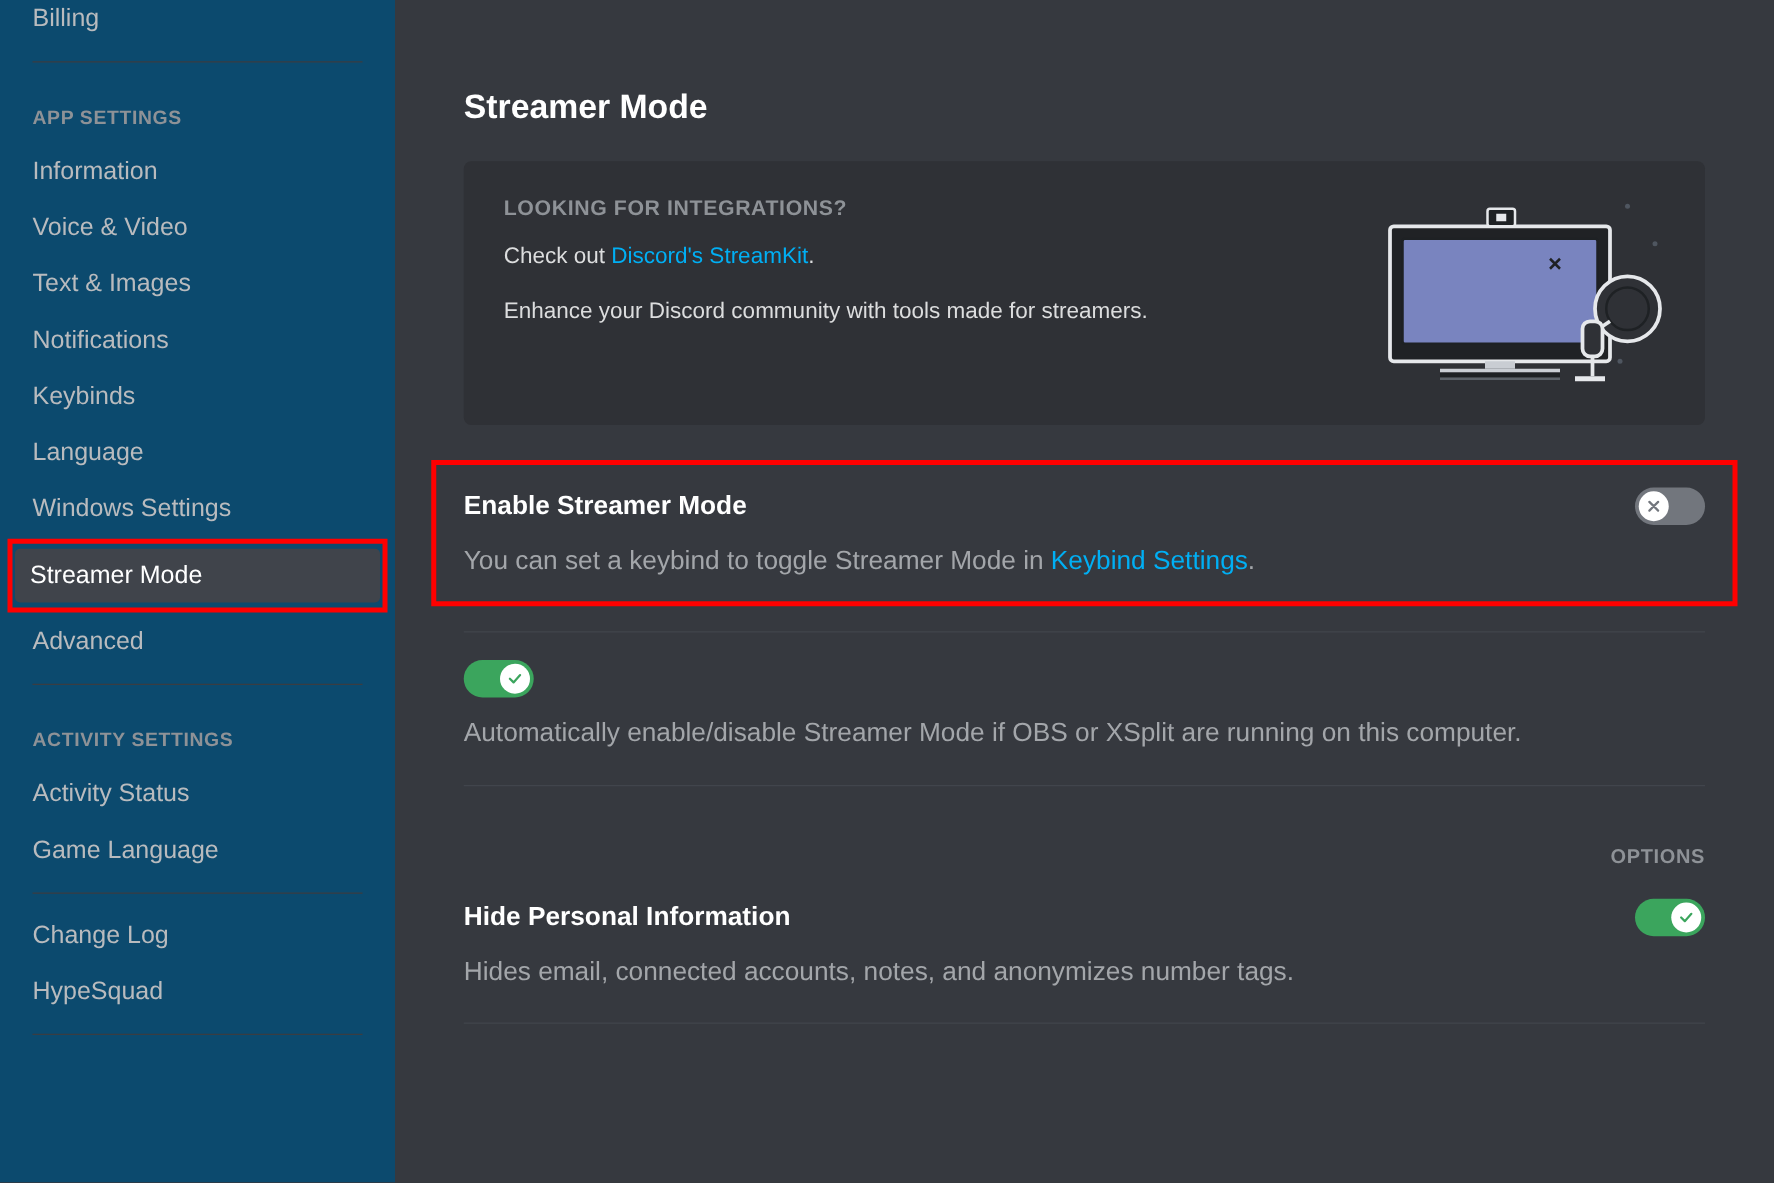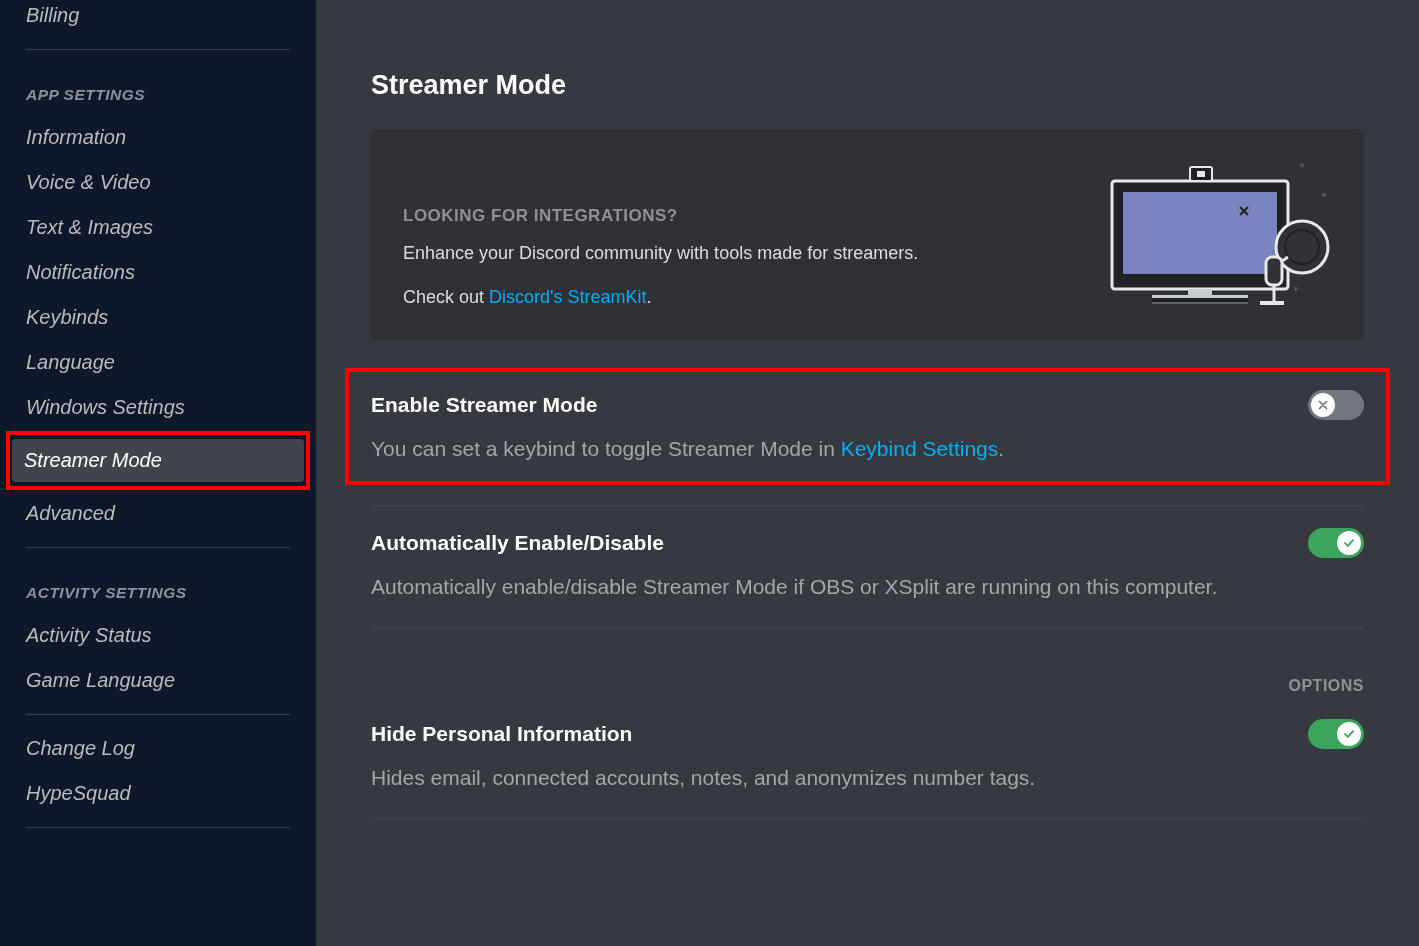--- a/index.html
+++ b/index.html
@@ -8,24 +8,23 @@
     font-family: -apple-system, BlinkMacSystemFont, "Segoe UI", Helvetica, Arial, sans-serif;
     background: #36393f;
     color: #dcddde;
     display: flex;
     width: 1419px;
     height: 946px;
     overflow: hidden;
   }
   .sidebar {
     width: 316px;
-    background: #0f172a;
+    background: #0c4a6e;
     padding: 0 14px;
     overflow-y: auto;
-    font-style: italic;
   }
   .side-item {
     padding: 10px 12px;
     margin: 2px 0;
     border-radius: 4px;
     color: #b9bbbe;
     font-size: 20px;
     cursor: pointer;
   }
   .side-item.selected {
@@ -59,21 +58,21 @@
     color: #ffffff;
     font-size: 27px;
     font-weight: 700;
     margin-bottom: 28px;
   }
   .banner {
     background: #2f3136;
     border-radius: 6px;
     padding: 28px 32px;
     display: flex;
-    align-items: flex-end;
+    align-items: flex-start;
     gap: 20px;
     margin-bottom: 28px;
   }
   .banner-text { flex: 1; }
   .banner-title {
     color: #8e9297;
     font-size: 17px;
     font-weight: 700;
     letter-spacing: 0.5px;
     margin-bottom: 14px;
@@ -184,24 +183,24 @@
 
   <div class="side-divider"></div>
 </div>
 
 <div class="main">
   <h1 class="page-title">Streamer Mode</h1>
 
   <div class="banner">
     <div class="banner-text">
       <div class="banner-title">LOOKING FOR INTEGRATIONS?</div>
-      <div class="banner-sub">Enhance your Discord community with tools made for streamers.</div>
       <div class="banner-sub">
         <span>Check out </span><span class="link">Discord's StreamKit</span><span>.</span>
       </div>
+      <div class="banner-sub">Enhance your Discord community with tools made for streamers.</div>
     </div>
     <div class="illus">
       <svg viewBox="0 0 240 155" width="240" height="155">
 
         <circle cx="210" cy="8" r="2" fill="#4f5660"></circle>
         <circle cx="232" cy="38" r="2" fill="#4f5660"></circle>
         <circle cx="204" cy="132" r="2" fill="#4f5660"></circle>
 
         <rect x="20" y="24" width="176" height="108" rx="3" fill="#202225" stroke="#e6e8eb" stroke-width="3"></rect>
         <rect x="30" y="34" width="156" height="84" rx="2" fill="#7984bf" stroke="#1e2124" stroke-width="2"></rect>
@@ -243,21 +242,20 @@
     </div>
     <div class="setting-desc">
       <span>You can set a keybind to toggle Streamer Mode in </span><span class="link">Keybind Settings</span><span>.</span>
     </div>
   </div>
 
   <div class="divider" style="margin-top:20px;"></div>
 
   <div class="setting-block">
     <div class="setting-row">
-      <div class="setting-title">Automatically Enable/Disable</div>
       <div class="toggle on">
         <div class="knob">
           <svg viewBox="0 0 24 24">
               <path d="M5 12 L10 17 L19 7" stroke="#3ba55d" stroke-width="3" stroke-linecap="round" stroke-linejoin="round" fill="none"></path>
             </svg>
         </div>
       </div>
     </div>
     <div class="setting-desc">Automatically enable/disable Streamer Mode if OBS or XSplit are running on this computer.</div>
   </div>

